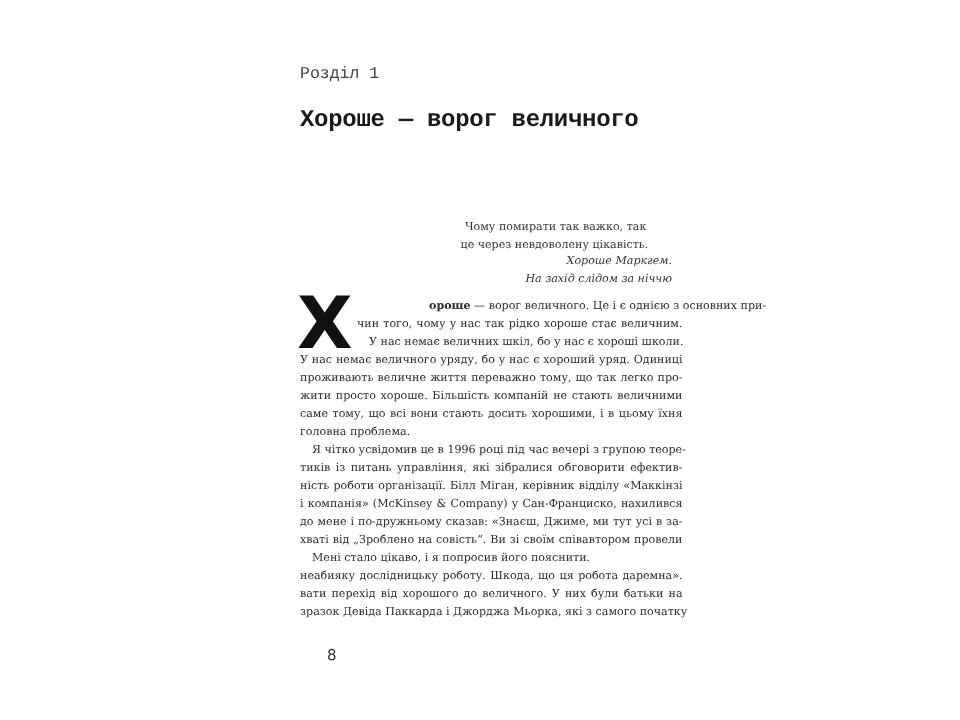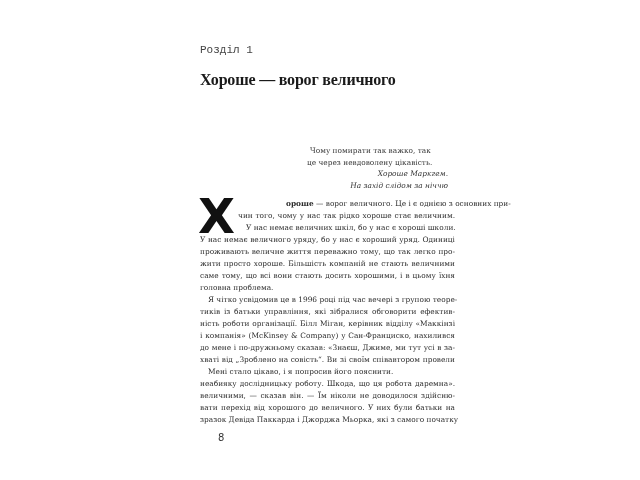--- a/index.html
+++ b/index.html
@@ -7,21 +7,21 @@
       width: 640px; height: 480px; background: #ffffff; position: relative; overflow: hidden;
       font-family: "DejaVu Serif", serif; color: #2a2a2a;
     }
     .page { position: absolute; left: 0; top: 0; width: 640px; height: 480px; }
     .chapter-label {
       position: absolute; left: 200px; top: 44px;
       font-family: Liberation Mono, monospace; font-size: 11px; color: #444;
     }
     .chapter-title {
       position: absolute; left: 200px; top: 71px;
-      font-family: Liberation Serif, serif; font-size: 16px; font-weight: bold; color: #1a1a1a;
+      font-family: Liberation Mono, monospace; font-size: 16px; font-weight: bold; color: #1a1a1a;
       letter-spacing: -0.2px;
     }
     .epigraph {
       position: absolute; left: 300px; top: 145px; width: 148px;
       font-size: 7.4px; line-height: 11.5px; color: #333;
     }
     .epigraph .quote-line { display: block; white-space: nowrap; }
     .epigraph .quote-line.l1 { padding-left: 10px; }
     .epigraph .quote-line.l2 { padding-left: 7px; }
     .epigraph .attr { display: block; text-align: right; font-style: italic; white-space: nowrap; }
@@ -67,27 +67,26 @@
       <span class="line">чин того, чому у нас так рідко хороше стає величним.</span>
       <span class="line indent">У нас немає величних шкіл, бо у нас є хороші школи.</span>
     </div>
     <div id="body-lines">
         <span class="line">У нас немає величного уряду, бо у нас є хороший уряд. Одиниці</span>
         <span class="line">проживають величне життя переважно тому, що так легко про-</span>
         <span class="line">жити просто хороше. Більшість компаній не стають величними</span>
         <span class="line">саме тому, що всі вони стають досить хорошими, і в цьому їхня</span>
         <span class="line last">головна проблема.</span>
         <span class="line indent">Я чітко усвідомив це в 1996 році під час вечері з групою теоре-</span>
-        <span class="line">тиків із батьки управління, які зібралися обговорити ефектив-</span>
+        <span class="line">тиків із питань управління, які зібралися обговорити ефектив-</span>
         <span class="line">ність роботи організації. Білл Міган, керівник відділу «Маккінзі</span>
         <span class="line">і компанія» (McKinsey &amp; Company) у Сан-Франциско, нахилився</span>
         <span class="line">до мене і по-дружньому сказав: «Знаєш, Джиме, ми тут усі в за-</span>
         <span class="line">хваті від „Зроблено на совість“. Ви зі своїм співавтором провели</span>
         <span class="line indent last">Мені стало цікаво, і я попросив його пояснити.</span>
         <span class="line">неабияку дослідницьку роботу. Шкода, що ця робота даремна».</span>
-        <span class="line">величними, — сказав він. — Їм ніколи не доводилося здійсню-</span>
         <span class="line">вати перехід від хорошого до величного. У них були батьки на</span>
         <span class="line">зразок Девіда Паккарда і Джорджа Мьорка, які з самого початку</span>
       </div>
   </div>
 
   <div class="page-number">8</div>
 </div>
 
 </body></html>

